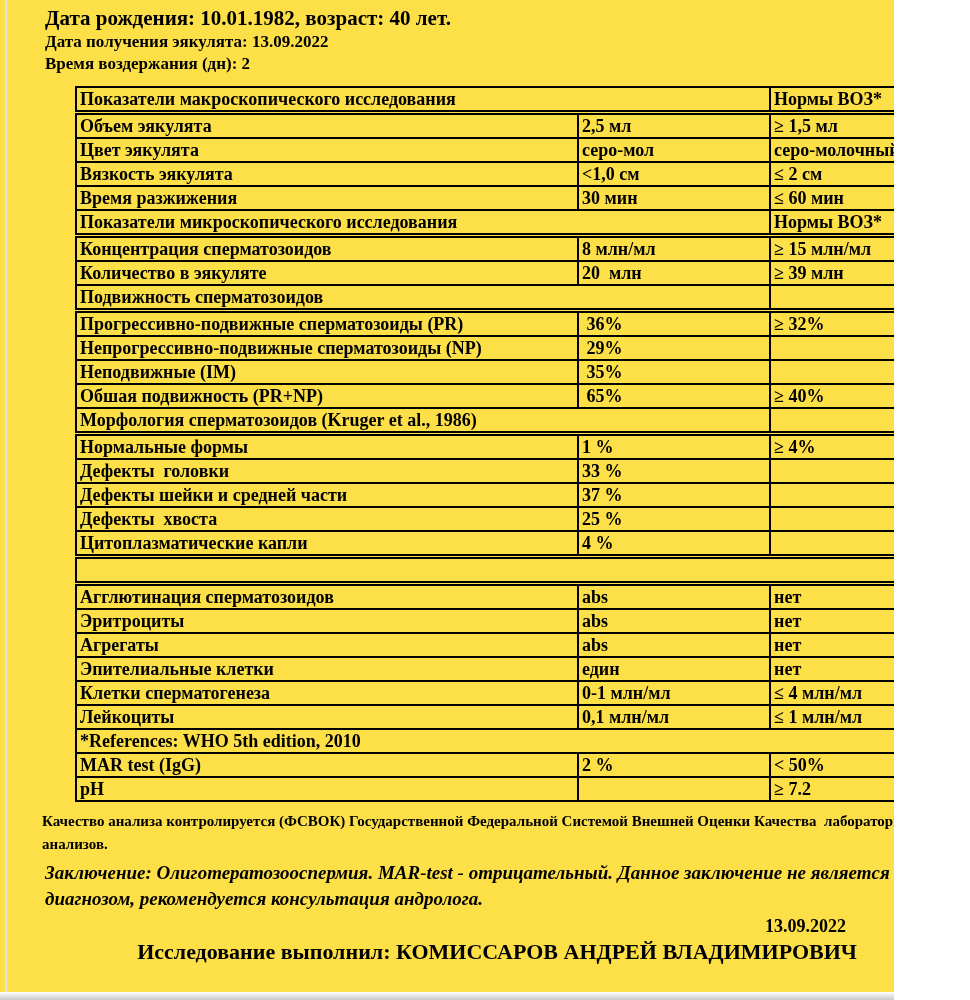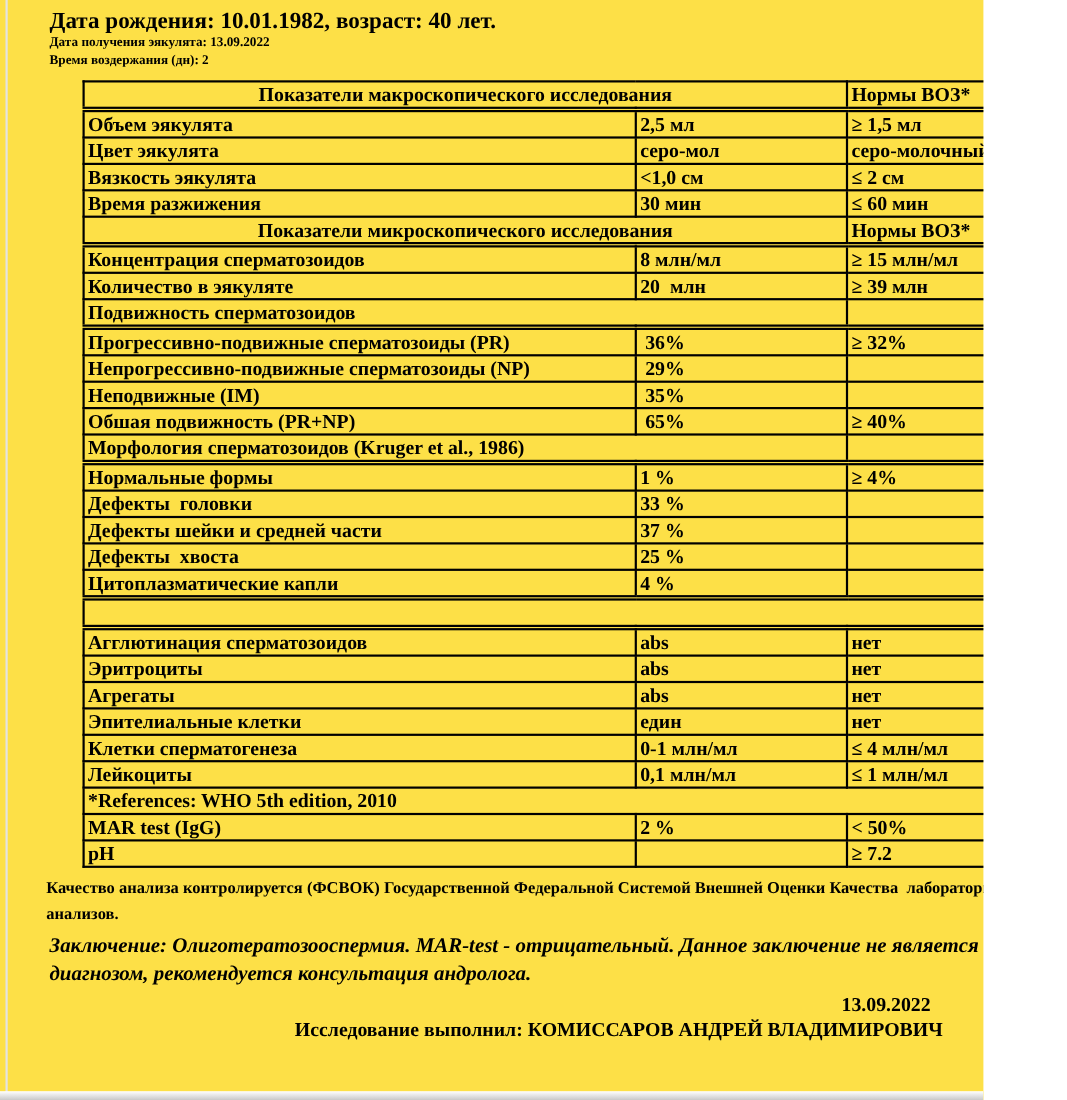--- a/index.html
+++ b/index.html
@@ -33,21 +33,21 @@
     background: linear-gradient(#ffffff, #c9c9c9);
   }
   .doc-header {
     padding: 5px 0 0 45px;
   }
   .doc-header .line1 {
     font-size: 21px;
     line-height: 1.25;
   }
   .doc-header .line2 {
-    font-size: 12px;
+    font-size: 17px;
     line-height: 1.3;
   }
   table.results {
     border-collapse: collapse;
     margin: 11px 0 0 75px;
     width: 847px;
     table-layout: fixed;
   }
   table.results td {
     border: 2px solid #000000;
@@ -56,21 +56,21 @@
     height: 22px;
     padding: 0 3px;
     line-height: 1.12;
     white-space: pre-wrap;
     overflow: hidden;
     vertical-align: middle;
   }
   col.c1 { width: 502px; }
   col.c2 { width: 192px; }
   col.c3 { width: 153px; }
-  td.center { text-align: center; }
+  td.center { text-align: left; }
   tr.sep td { border-bottom: 5px double #000000; }
   .quality-note {
     margin: 8px 0 0 42px;
     width: 882px;
     font-size: 15px;
     line-height: 1.5;
     white-space: pre-wrap;
   }
   .conclusion {
     margin: 5px 0 0 45px;
@@ -80,21 +80,21 @@
     font-style: italic;
   }
   .date-line {
     margin: 4px 48px 0 0;
     text-align: right;
     font-size: 18px;
   }
   .performer-line {
     margin: 2px 37px 0 0;
     text-align: right;
-    font-size: 18px;
+    font-size: 22px;
   }
 </style>
 </head>
 <body>
 
 <div class="page">
 
   <div class="doc-header">
     <div class="line1">Дата рождения: 10.01.1982, возраст: 40 лет.</div>
     <div class="line2">Дата получения эякулята: 13.09.2022</div>

